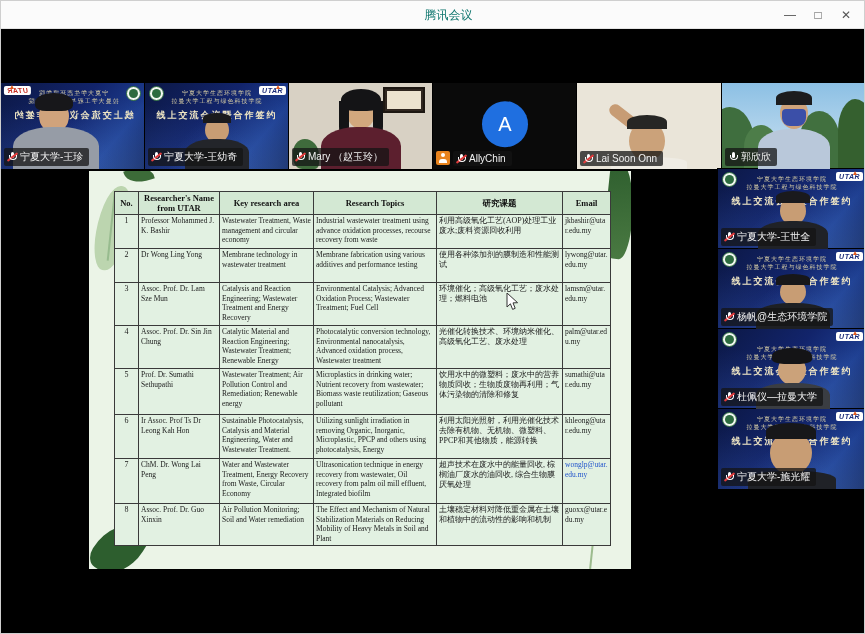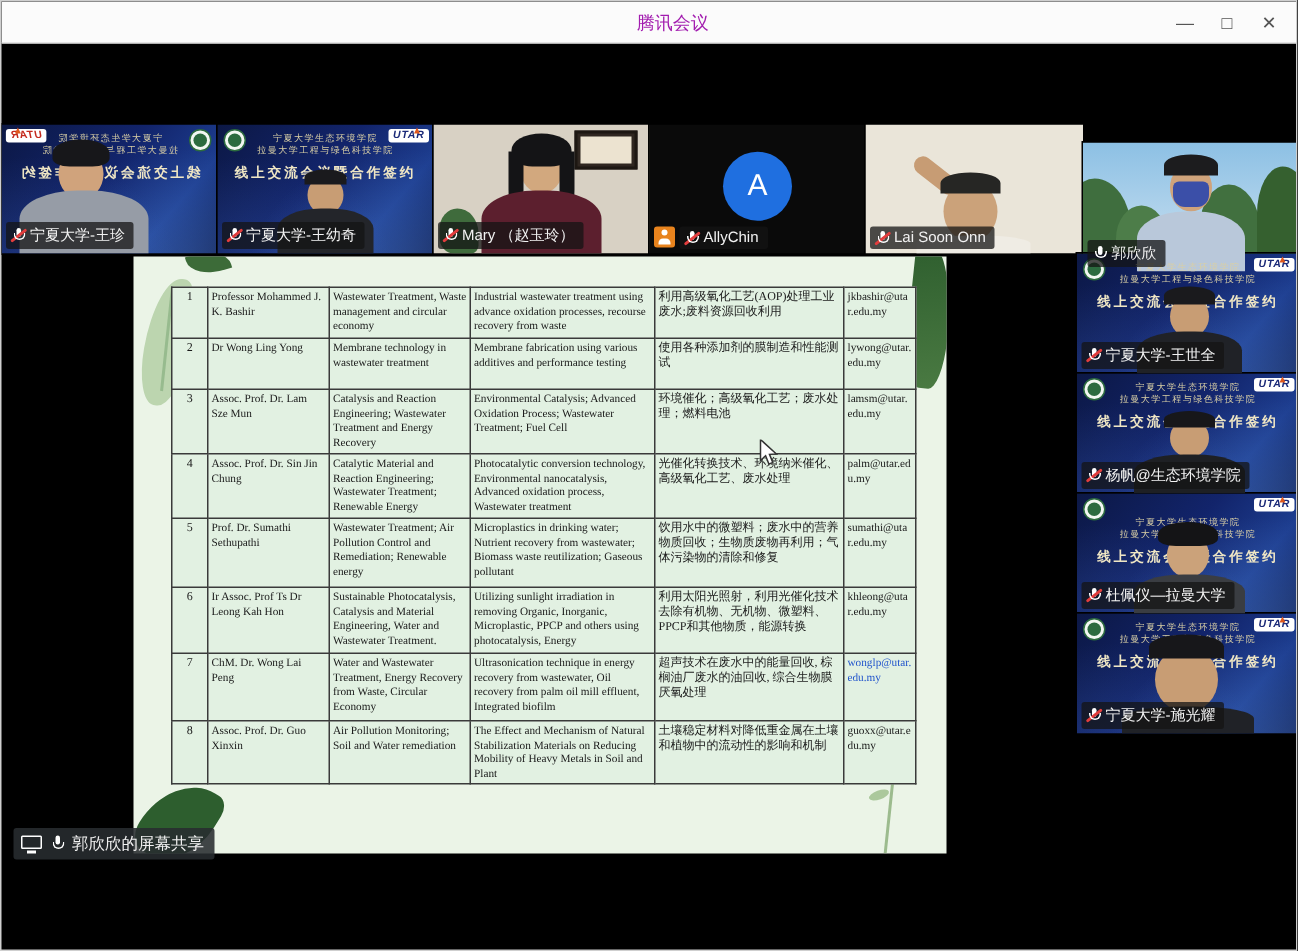--- a/index.html
+++ b/index.html
@@ -1,20 +1,20 @@
 <!DOCTYPE html>
 <html><head>
 <meta charset="utf-8">
 <style>
   html,body{margin:0;padding:0;background:#222;}
   .window{position:relative;width:865px;height:634px;background:#000;overflow:hidden;
           font-family:"Liberation Sans",sans-serif;border:1px solid #cfcfcf;box-sizing:border-box;}
   
   .titlebar{position:absolute;left:0;top:0;width:100%;height:28px;background:#fbfbfb;border-bottom:1px solid #e4e4e4;box-sizing:border-box;}
-  .titlebar .title{position:absolute;left:0;right:0;top:6px;text-align:center;font-size:12px;color:#a21caf;padding-left:32px;}
+  .titlebar .title{position:absolute;left:0;right:0;top:6px;text-align:center;font-size:12px;color:#0f766e;padding-left:32px;}
   .win-controls{position:absolute;right:4px;top:0;height:28px;display:flex;align-items:center;}
   .win-btn{width:28px;height:28px;line-height:28px;text-align:center;font-size:12px;color:#555;cursor:default;}
   
   .tile{position:absolute;overflow:hidden;background:#000;outline:1px solid #000;}
   .namebar{position:absolute;left:3px;bottom:3px;display:flex;align-items:center;gap:3px;
            background:rgba(20,20,20,.75);border-radius:2px;padding:2px 6px 2px 3px;z-index:6;}
   .namebar .nm{font-size:10px;color:#f2f2f2;white-space:nowrap;}
   .mic{position:relative;width:10px;height:11px;flex:none;}
   .mic::before{content:"";position:absolute;left:3.5px;top:0.5px;width:3px;height:6px;background:#fff;border-radius:2px;}
   .mic::after{content:"";position:absolute;left:1.5px;top:3.5px;width:6px;height:4px;border:1px solid #fff;border-top:none;border-radius:0 0 5px 5px;}
@@ -176,21 +176,21 @@
       <div class="torso" style="left:34px;top:74px;width:76px;height:12px;background:#efece4;"></div>
     </div>
     <div class="namebar">
       <span class="mic muted">
           <span class="slash"></span>
         </span>
       <span class="nm">Lai Soon Onn</span>
     </div>
   </div>
 
-  <div class="tile" style="left:721px;top:82px;width:144px;height:86px;background:linear-gradient(#8cc0e4,#cfe3f2);margin-top:12px;">
+  <div class="tile" style="left:721px;top:82px;width:144px;height:86px;background:linear-gradient(#8cc0e4,#cfe3f2);">
     <div>
       <div style="position:absolute;left:-12px;bottom:0;width:44px;height:62px;background:#3f6e3e;border-radius:45% 55% 0 0;"></div>
       <div style="position:absolute;left:22px;bottom:0;width:34px;height:44px;background:#4d7d49;border-radius:50% 50% 0 0;"></div>
       <div style="position:absolute;right:26px;bottom:0;width:40px;height:58px;background:#41703f;border-radius:48% 52% 0 0;"></div>
       <div style="position:absolute;right:-10px;bottom:0;width:38px;height:70px;background:#35602f;border-radius:45% 55% 0 0;"></div>
     </div>
     <div>
       <div class="face" style="left:58px;top:14px;width:28px;height:32px;background:#cfa37b;"></div>
       <div class="hair" style="left:54px;top:8px;width:36px;height:14px;background:#1c1c1e;border-radius:50% 50% 0 0;"></div>
       <div class="mask" style="left:60px;top:26px;width:24px;height:17px;background:#3b4fa8;border-radius:4px 4px 8px 8px;"></div>
@@ -311,20 +311,28 @@
     <table class="rtable">
       <colgroup>
           <col style="width:24px">
           <col style="width:81px">
           <col style="width:94px">
           <col style="width:123px">
           <col style="width:126px">
           <col style="width:48px">
         </colgroup>
       <tbody>
+          <tr class="hr">
+        <th>No.</th>
+        <th>Researcher's Name from UTAR</th>
+        <th>Key research area</th>
+        <th>Research Topics</th>
+        <th>研究课题</th>
+        <th>Email</th>
+      </tr>
       <tr class="r1">
         <td class="no">1</td>
         <td>Professor Mohammed J. K. Bashir</td>
         <td>Wastewater Treatment, Waste management and circular economy</td>
         <td>Industrial wastewater treatment using advance oxidation processes, recourse recovery from waste</td>
         <td class="zh">利用高级氧化工艺(AOP)处理工业废水;废料资源回收利用</td>
         <td class="email">jkbashir@utar.edu.my</td>
       </tr>
       <tr class="r2">
         <td class="no">2</td>
@@ -383,19 +391,14 @@
         <td class="email">guoxx@utar.edu.my</td>
       </tr>
     </tbody>
       </table>
   </div>
 
   <svg class="cursor" width="13" height="18" viewBox="0 0 13 18">
     <polygon points="1,0 1,14 4.4,10.8 6.6,16.4 9.2,15.3 7,9.9 11.6,9.7" fill="#fff" stroke="#333" stroke-width="1"></polygon>
   </svg>
 
-  <div class="share-badge">
-    <span class="scr"></span>
-    <span class="badge-mic"></span>
-    <span class="txt">郭欣欣的屏幕共享</span>
-  </div>
 
 </div>
 
 </body></html>

